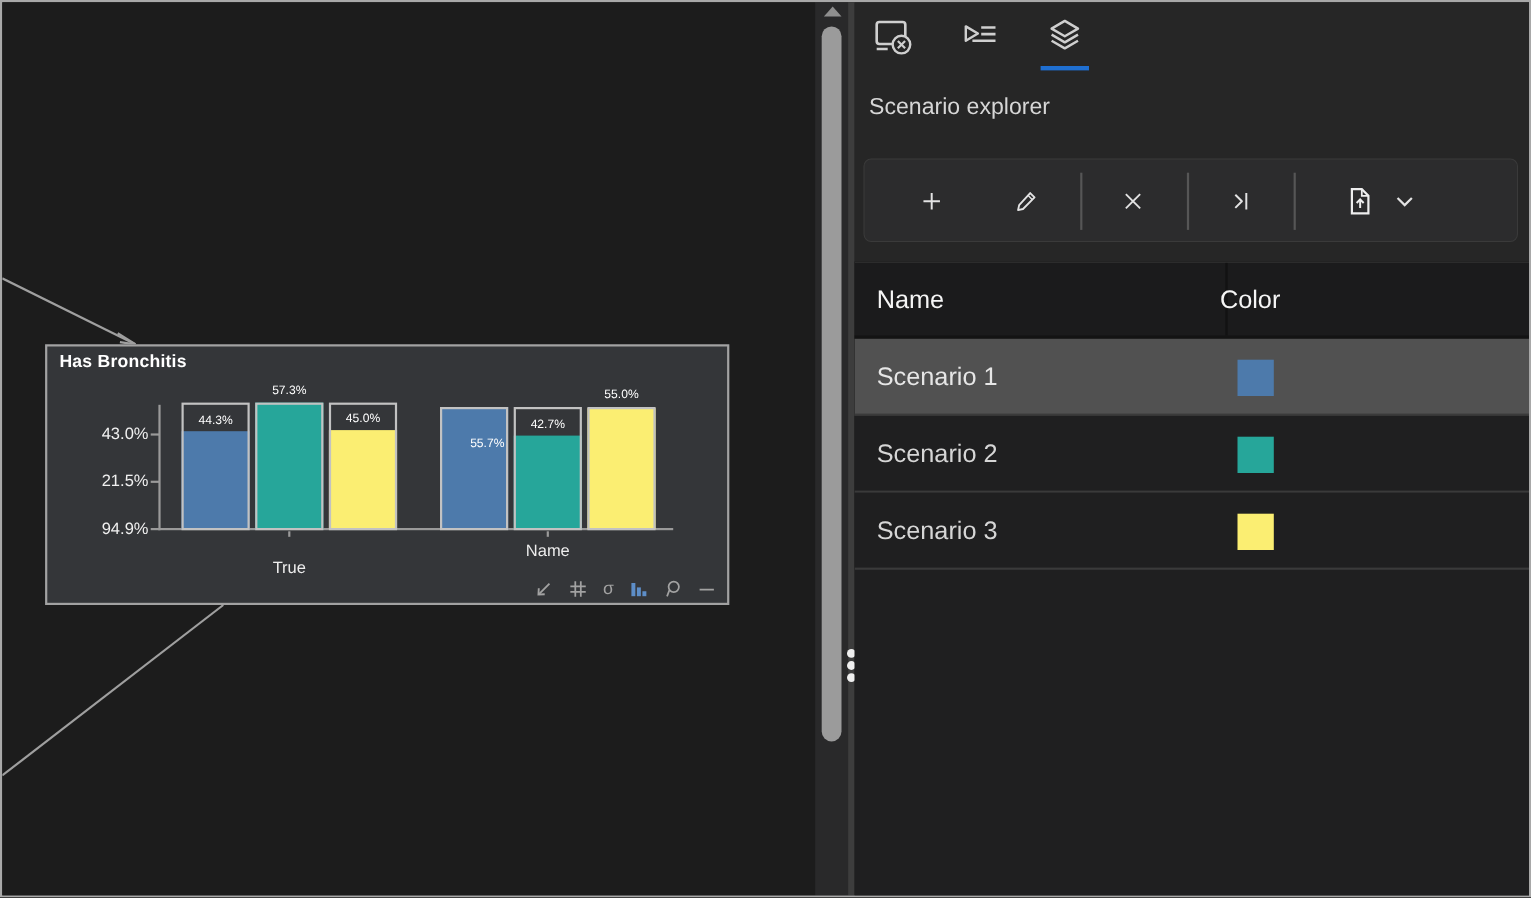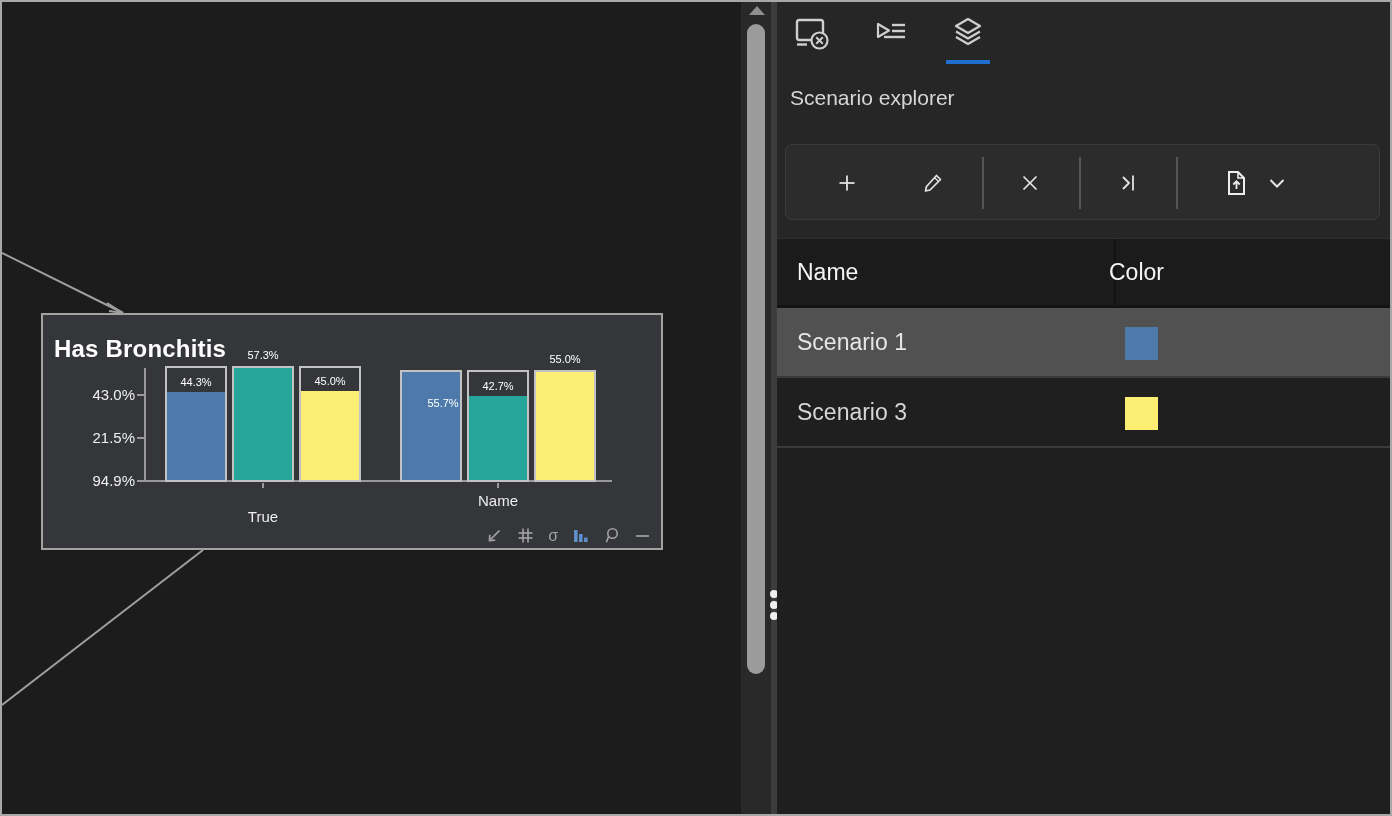--- a/index.html
+++ b/index.html
@@ -3,21 +3,21 @@
 <meta charset="utf-8">
 <style>
   html,body{margin:0;padding:0;background:#101010;font-family:"Liberation Sans",sans-serif;}
   *{box-sizing:border-box;}
   .window{position:relative;width:1392px;height:816px;border:2px solid #a8a8a8;background:#1c1c1c;overflow:hidden;}
 
   
   .canvas{position:absolute;left:0;top:0;width:739px;height:812px;background:#1c1c1c;}
   .links{position:absolute;left:0;top:0;}
   .node{position:absolute;left:39px;top:311px;width:622px;height:237px;background:#343639;border:2px solid #a2a2a2;}
-  .node-title{position:absolute;left:11px;top:20px;font-size:24px;font-weight:bold;color:#ffffff;letter-spacing:.2px;}
+  .node-title{position:absolute;left:11px;top:6px;font-size:16px;font-weight:bold;color:#ffffff;letter-spacing:.2px;}
   .plot{position:absolute;left:0;top:0;width:618px;height:233px;}
   .yaxis{position:absolute;left:101px;top:53px;width:2px;height:114px;background:#9a9a9a;}
   .xaxis{position:absolute;left:101px;top:165px;width:468px;height:2px;background:#9a9a9a;}
   .ytick-label{position:absolute;left:18px;width:74px;text-align:right;font-size:15px;color:#f0f0f0;height:20px;line-height:20px;}
   .ytick-mark{position:absolute;width:8px;height:2px;background:#9a9a9a;}
   .gtick{position:absolute;width:2px;height:5px;background:#9a9a9a;}
   .cat-label{position:absolute;width:80px;text-align:center;font-size:15px;color:#ededed;}
   .bar-fill{position:absolute;}
   .bar-outline{position:absolute;border:2px solid #c2c2c2;background:transparent;}
   .bar-label{position:absolute;width:84px;text-align:center;font-size:11px;height:18px;line-height:18px;color:#ffffff;white-space:nowrap;}
@@ -219,18 +219,22 @@
         <div class="th" style="left:20px">Name</div>
         <div class="th-divider"></div>
         <div class="th" style="left:332px">Color</div>
       </div>
 
       <div class="trow selected">
         <div class="rname">Scenario 1</div>
         <div class="chip" style="background: rgb(77, 122, 171);"></div>
       </div>
       <div class="trow">
+        <div class="rname">Scenario 2</div>
+        <div class="chip" style="background: rgb(38, 166, 154);"></div>
+      </div>
+      <div class="trow">
         <div class="rname">Scenario 3</div>
         <div class="chip" style="background: rgb(251, 238, 114);"></div>
       </div>
     </div>
   </div>
 </div>
 
 </body></html>

